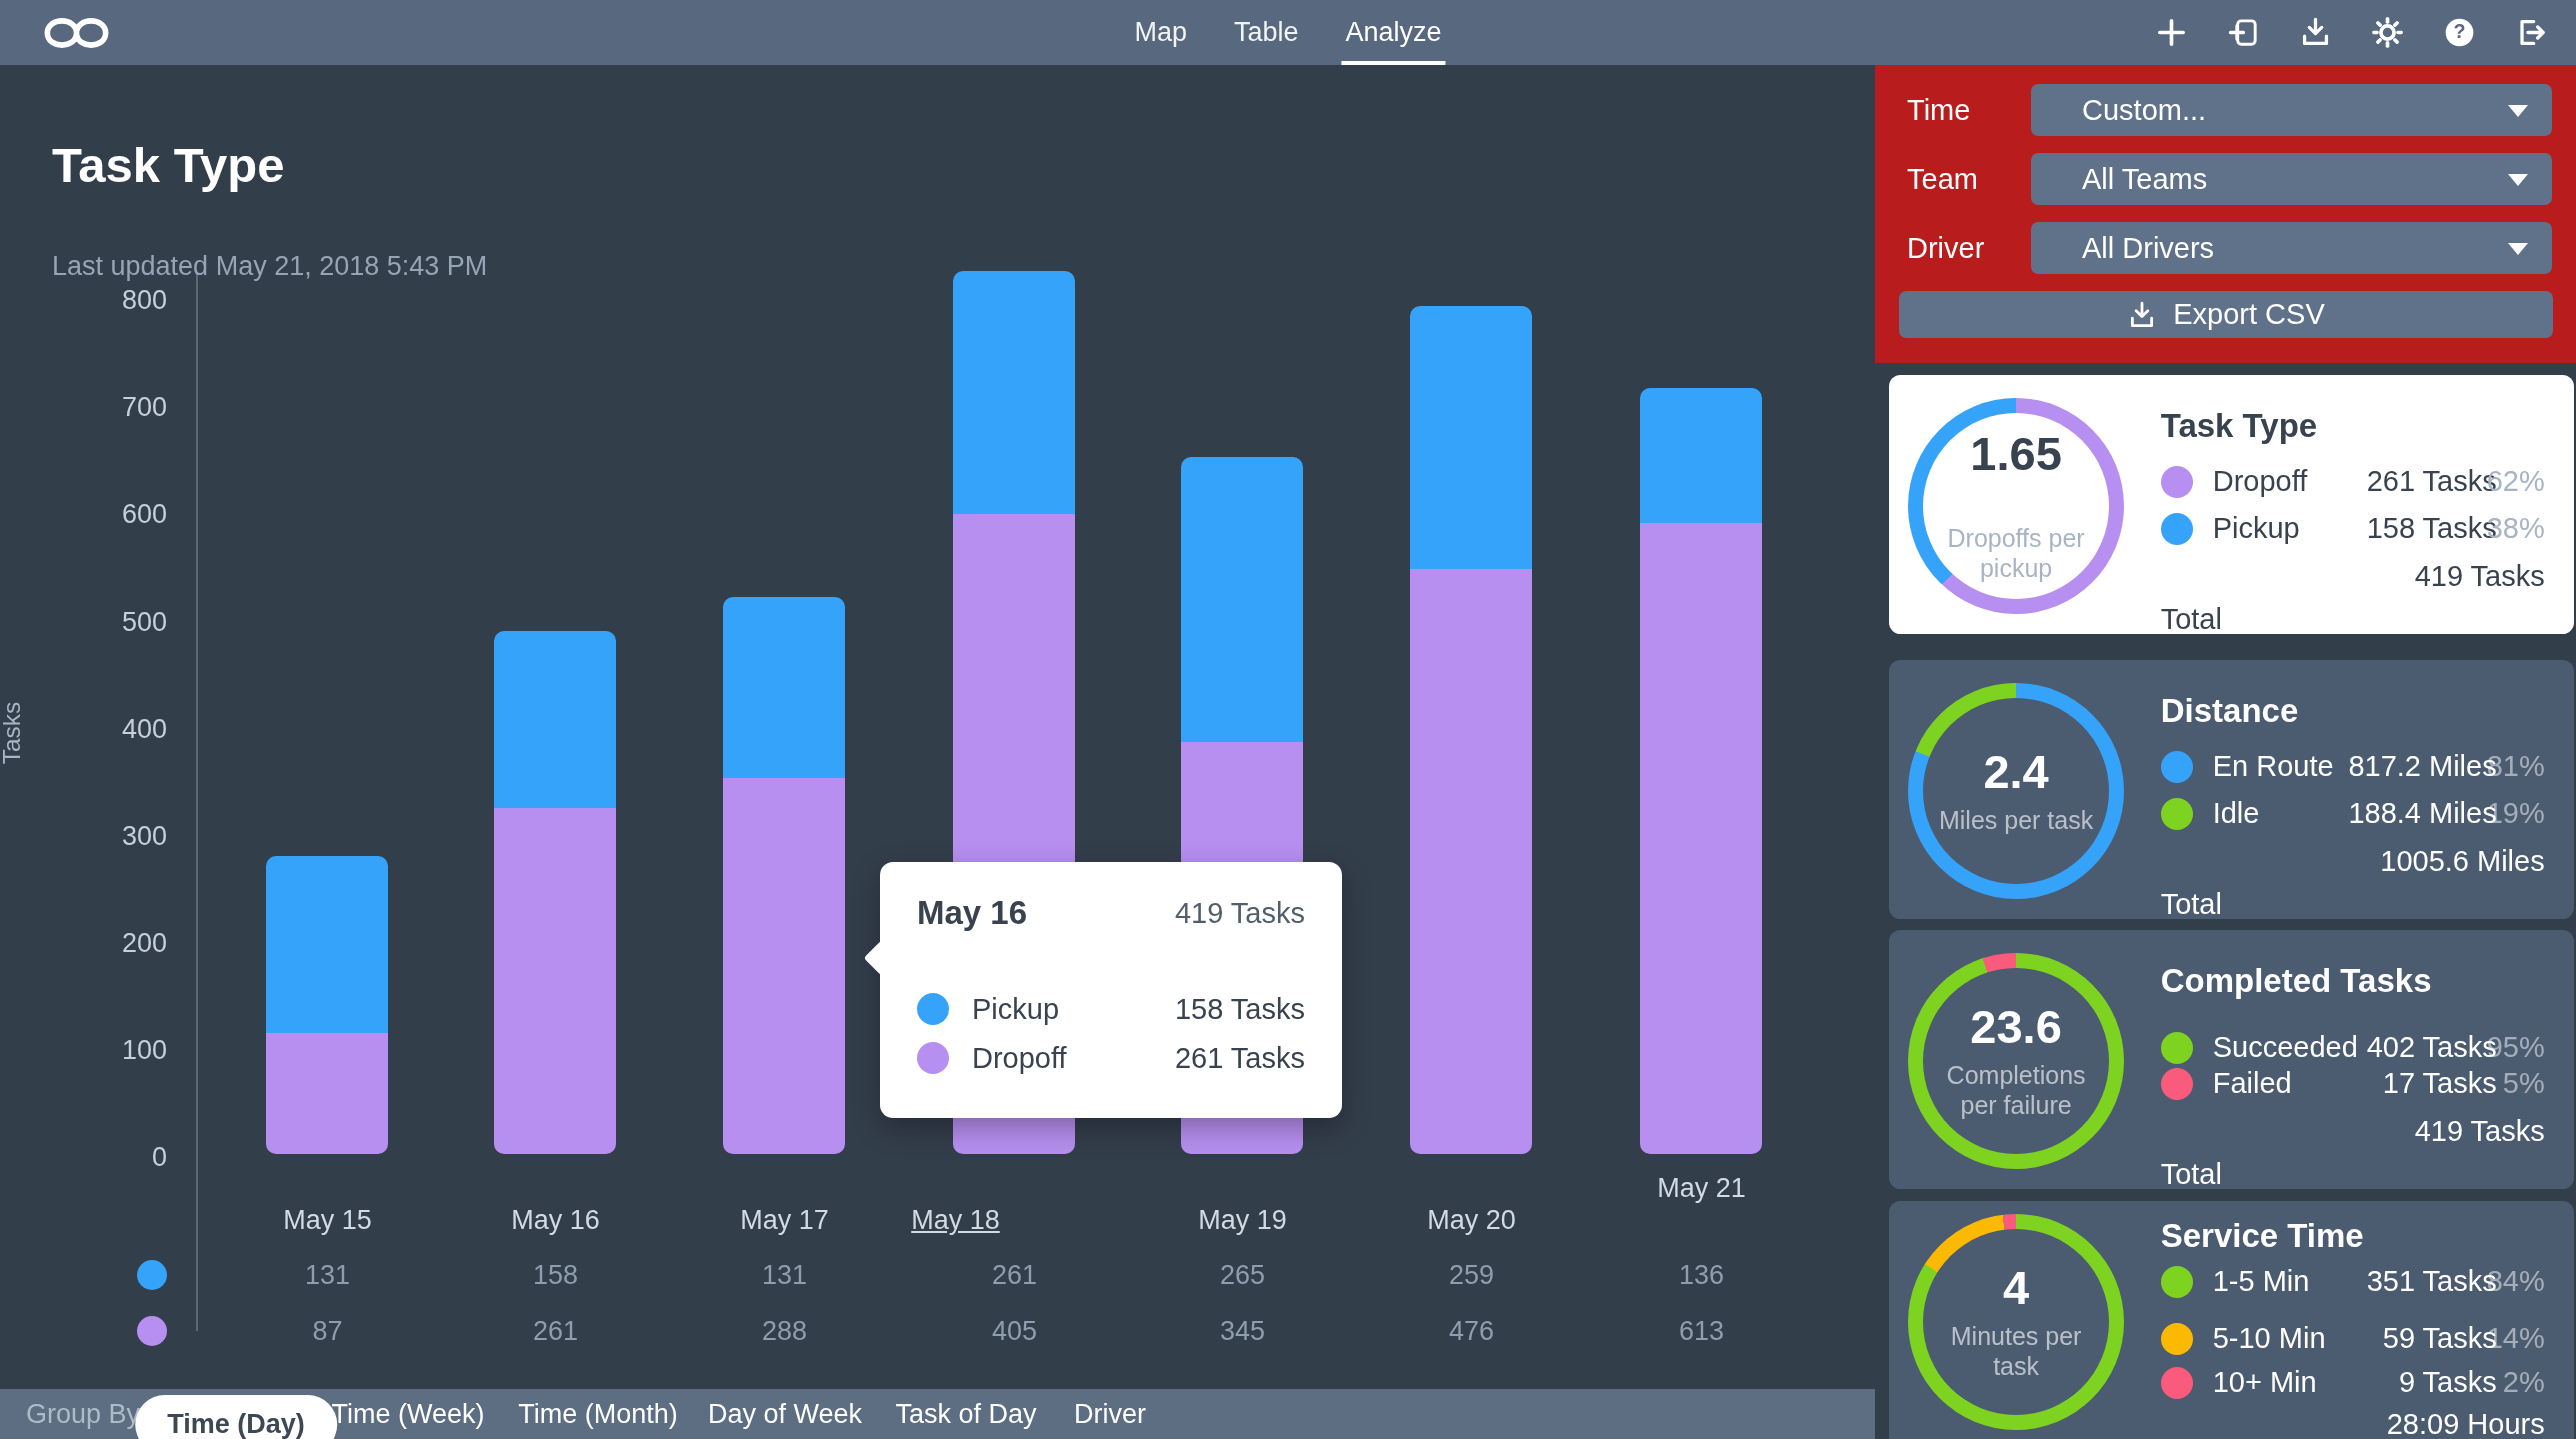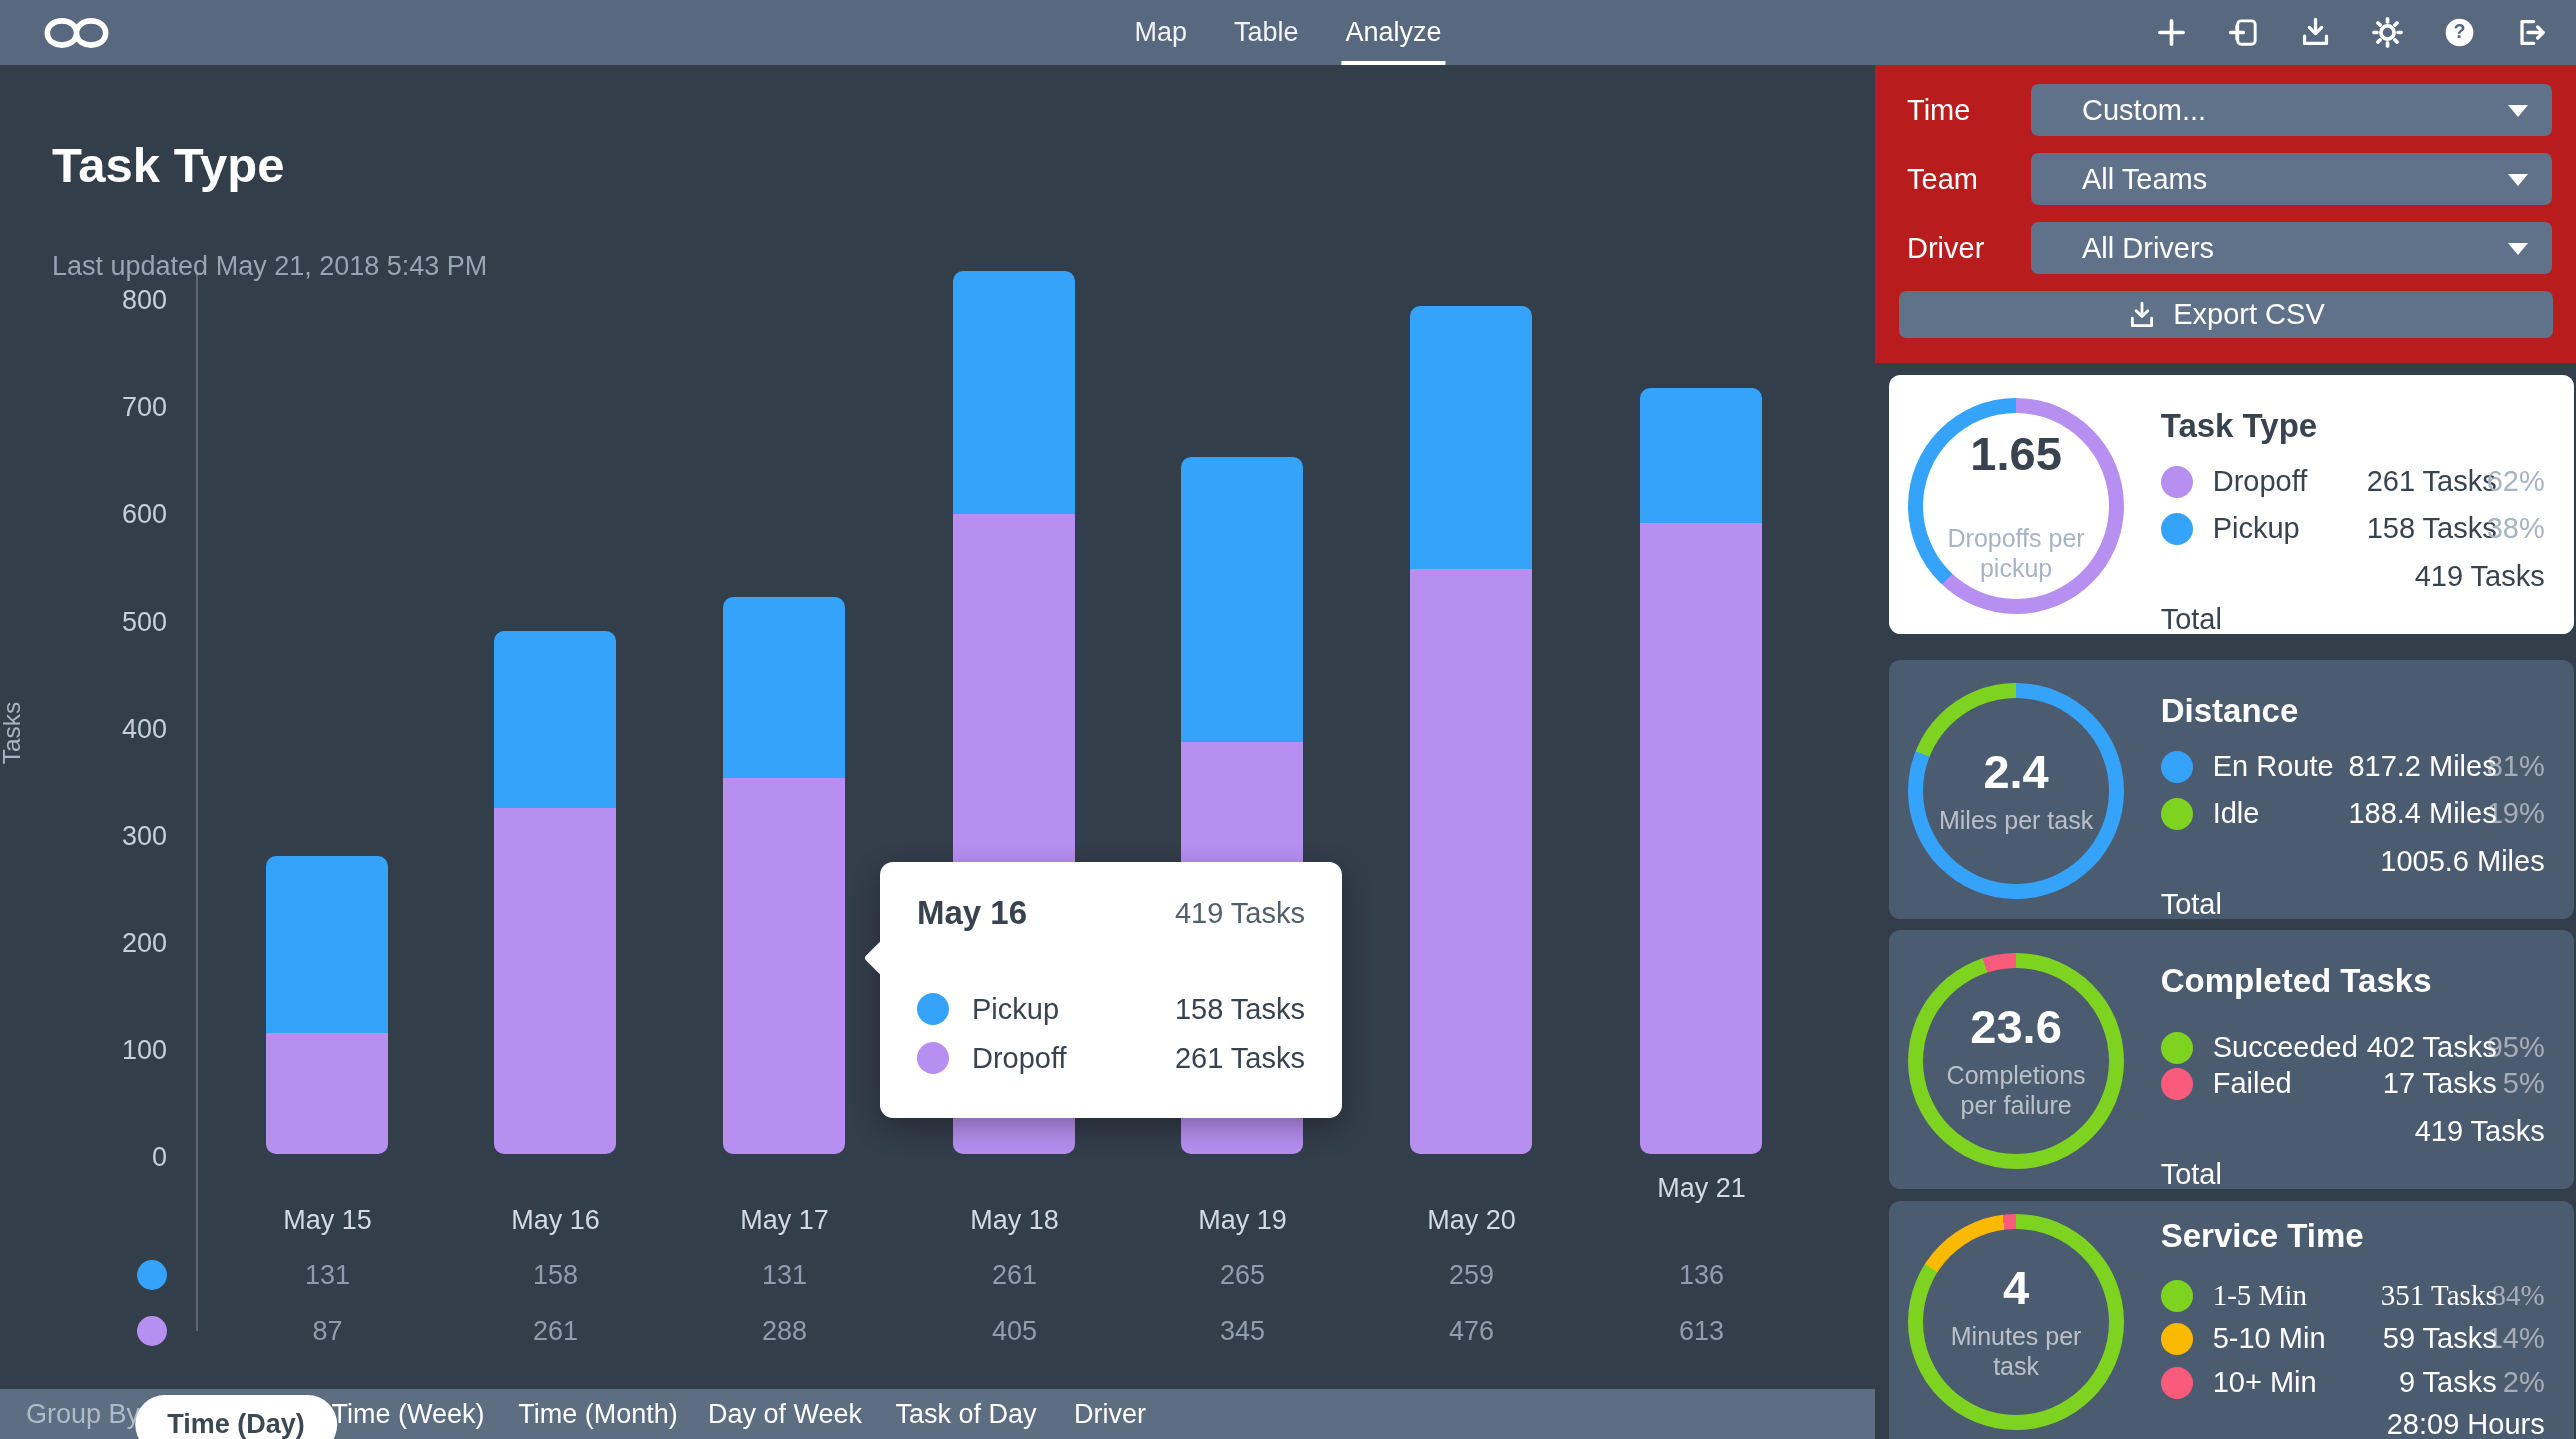--- a/index.html
+++ b/index.html
@@ -175,21 +175,21 @@
   <div id="xtable" class="abs" style="left:0;top:0;width:1875px;height:1325px;pointer-events:none;">
       <div class="xlabel" style="left: 327px; top: 1140px;">May 15</div>
       <div class="xval" style="left: 327px; top: 1195px;">131</div>
       <div class="xval" style="left: 327px; top: 1251px;">87</div>
       <div class="xlabel" style="left: 555px; top: 1140px;">May 16</div>
       <div class="xval" style="left: 555px; top: 1195px;">158</div>
       <div class="xval" style="left: 555px; top: 1251px;">261</div>
       <div class="xlabel" style="left: 784px; top: 1140px;">May 17</div>
       <div class="xval" style="left: 784px; top: 1195px;">131</div>
       <div class="xval" style="left: 784px; top: 1251px;">288</div>
-      <div class="xlabel" style="left: 1014px; top: 1140px;">May 18</div>
+      <div class="xlabel" style="left: 955px; top: 1140px; text-decoration: underline;">May 18</div>
       <div class="xval" style="left: 1014px; top: 1195px;">261</div>
       <div class="xval" style="left: 1014px; top: 1251px;">405</div>
       <div class="xlabel" style="left: 1242px; top: 1140px;">May 19</div>
       <div class="xval" style="left: 1242px; top: 1195px;">265</div>
       <div class="xval" style="left: 1242px; top: 1251px;">345</div>
       <div class="xlabel" style="left: 1471px; top: 1140px;">May 20</div>
       <div class="xval" style="left: 1471px; top: 1195px;">259</div>
       <div class="xval" style="left: 1471px; top: 1251px;">476</div>
       <div class="xlabel" style="left: 1701px; top: 1108px;">May 21</div>
       <div class="xval" style="left: 1701px; top: 1195px;">136</div>
@@ -341,21 +341,21 @@
         </div>
       </div>
       <div class="card" style="top: 1136px; height: 288px;">
         <div class="ring" style="top: 13px; background: conic-gradient(rgb(126, 211, 33) 0%, rgb(126, 211, 33) 84%, rgb(252, 185, 2) 84%, rgb(252, 185, 2) 98%, rgb(250, 91, 124) 98%, rgb(250, 91, 124) 100%);">
           <div class="ring-hole">
             <div class="metric">4</div>
             <div class="metric-caption">Minutes per task</div>
           </div>
         </div>
         <div class="card-title" style="top: 16px;">Service Time</div>
-        <div class="card-row" style="top: 78px; font-family: Liberation Serif, serif;">
+        <div class="card-row" style="top: 64px;">
           <span class="dot" style="background: rgb(126, 211, 33);"></span>
           <span class="lbl">1-5 Min</span>
           <span class="val">351 Tasks</span>
           <span class="pct">84%</span>
         </div>
         <div class="card-row" style="top: 121px;">
           <span class="dot" style="background: rgb(252, 185, 2);"></span>
           <span class="lbl">5-10 Min</span>
           <span class="val">59 Tasks</span>
           <span class="pct">14%</span>

